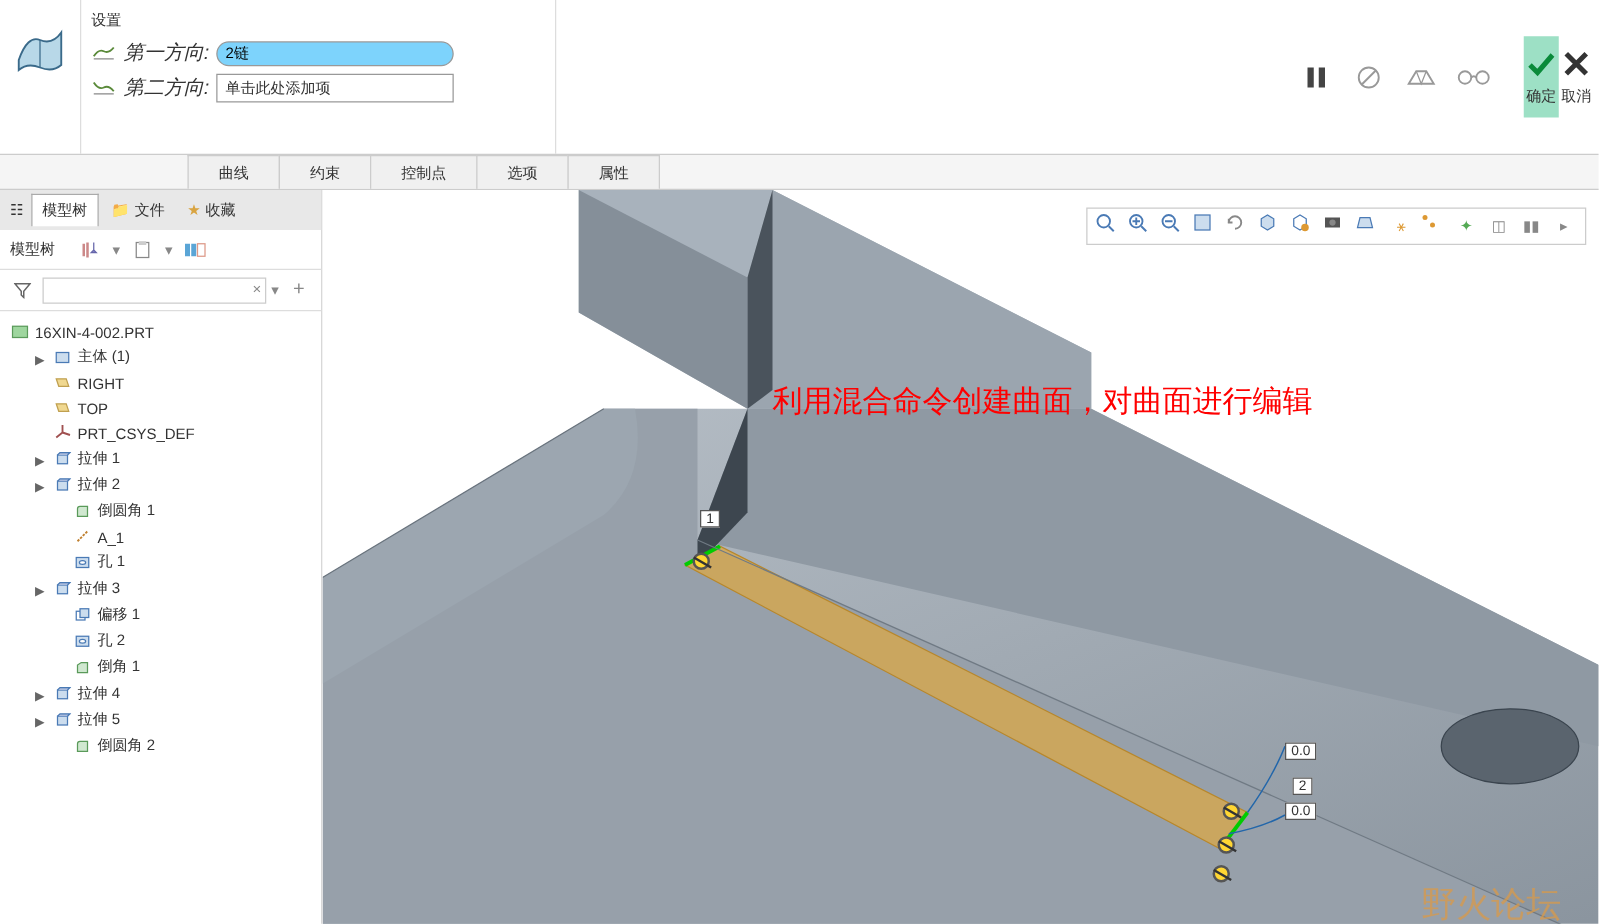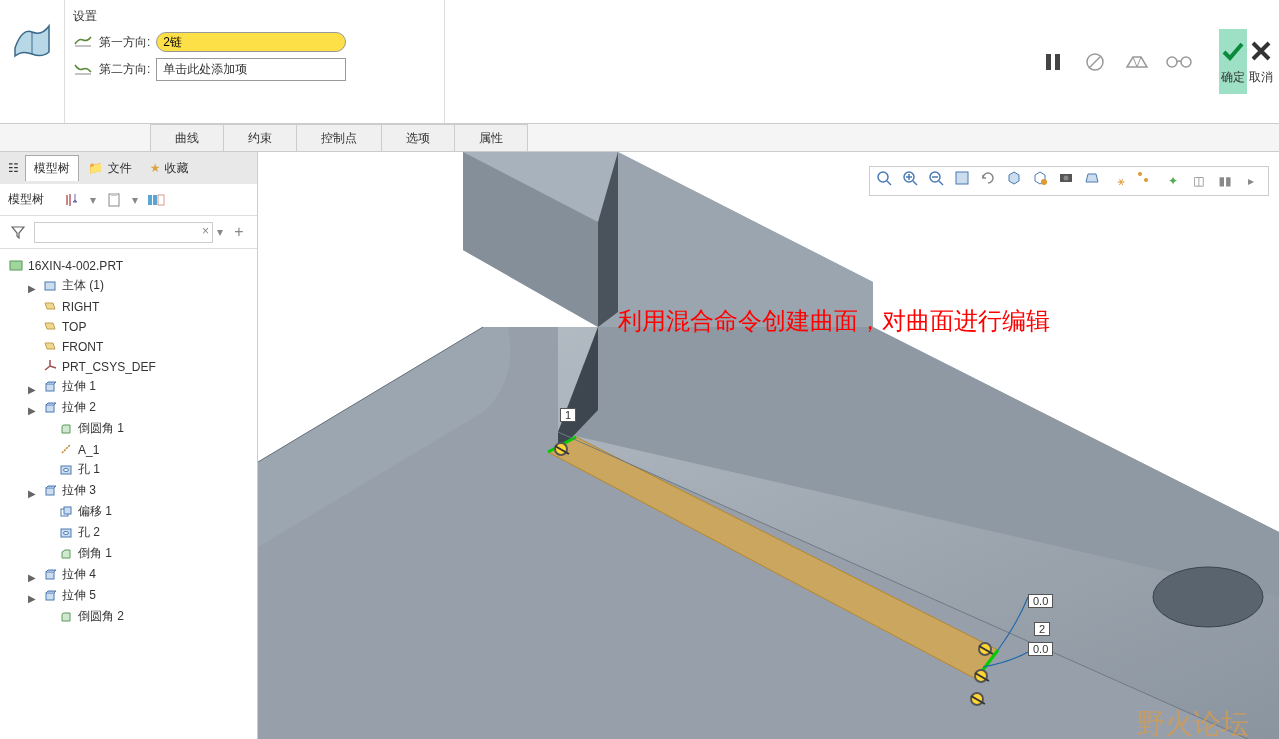--- a/index.html
+++ b/index.html
@@ -5,23 +5,23 @@
 * { box-sizing: border-box; margin: 0; padding: 0; }
 body { font-family: "Microsoft YaHei", Arial, sans-serif; font-size: 12px; color: #333; overflow: hidden; width: 1279px; height: 739px; position: relative; background: #fff; }
 
 .ribbon { display: flex; background: #fff; border-bottom: 1px solid #ccc; height: 124px; }
 .ribbon-group { border-right: 1px solid #ddd; padding: 4px 8px; display: flex; flex-direction: column; }
 .ribbon-icon-large { width: 48px; height: 72px; display: flex; align-items: center; justify-content: center; }
 .settings-group { min-width: 380px; }
 .settings-title { font-size: 12px; padding: 4px 0; }
 .setting-row { display: flex; align-items: center; gap: 6px; margin: 3px 0; }
 .setting-icon { width: 20px; height: 16px; display: inline-block; }
-.setting-label { font-size: 12px; }
+.setting-label { font-size: 16px; font-style: italic; }
 .setting-input { border: 1px solid #999; padding: 2px 6px; width: 190px; font-size: 12px; background: #fff; }
-.setting-input.highlight { background: #fde047; border-radius: 10px; }
+.setting-input.highlight { background: #7dd3fc; border-radius: 10px; }
 .setting-input.placeholder { color: #333; }
 
 .control-group { display: flex; align-items: center; padding: 0 20px; gap: 10px; }
 .ctrl-btn { width: 32px; height: 32px; display: flex; align-items: center; justify-content: center; color: #555; }
 .confirm-group { display: flex; align-items: center; padding: 0 4px; }
 .confirm-btn { display: flex; flex-direction: column; align-items: center; padding: 8px 0; cursor: pointer; }
 .confirm-btn.ok { background: #9de0c5; }
 .confirm-btn span { margin-top: 4px; font-size: 12px; }
 
 .dash-tabs { display: flex; background: #f5f5f5; border-bottom: 1px solid #ccc; padding-left: 150px; height: 28px; }
@@ -230,29 +230,20 @@
               <svg width="14" height="14">
                 <path d="M2 4 L10 4 L12 10 L4 10 Z" fill="#f0d890" stroke="#c0a050"></path>
               </svg>
             </span>
             <span>TOP</span>
           </div>
           <div class="tree-item child">
             <span class="tree-caret"></span>
             <span class="tree-icon">
               <svg width="14" height="14">
-                <path d="M2 4 L10 4 L12 10 L4 10 Z" fill="#f0d890" stroke="#c0a050"></path>
-              </svg>
-            </span>
-            <span>FRONT</span>
-          </div>
-          <div class="tree-item child">
-            <span class="tree-caret"></span>
-            <span class="tree-icon">
-              <svg width="14" height="14">
                 <path d="M7 7 L7 1 M7 7 L13 9 M7 7 L2 11" stroke="#a05050" stroke-width="1.5"></path>
               </svg>
             </span>
             <span>PRT_CSYS_DEF</span>
           </div>
           <div class="tree-item child">
             <span class="tree-caret">▶</span>
             <span class="tree-icon">
               <svg width="14" height="14">
                 <rect x="3" y="4" width="8" height="7" fill="#cde" stroke="#4a7ab5"></rect>

